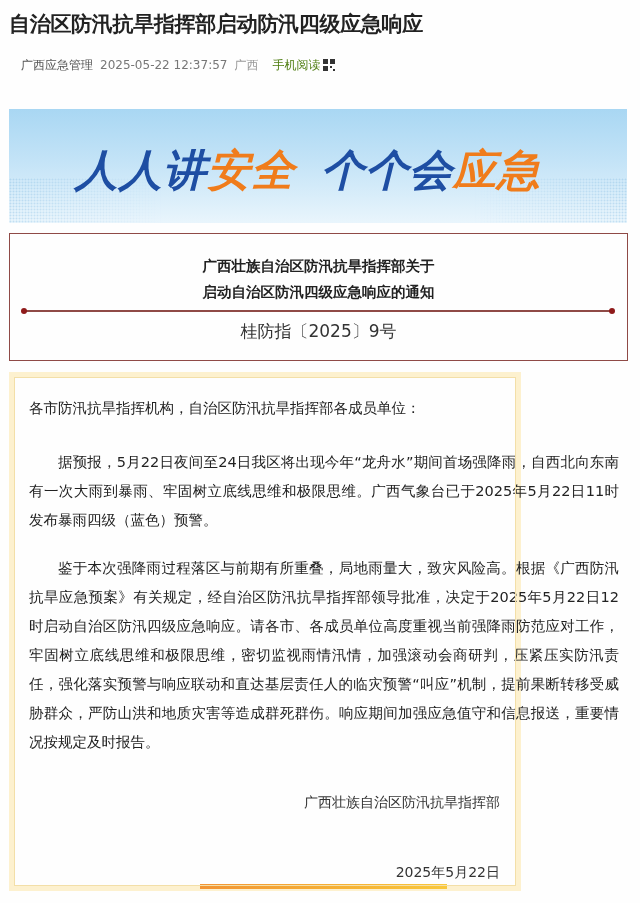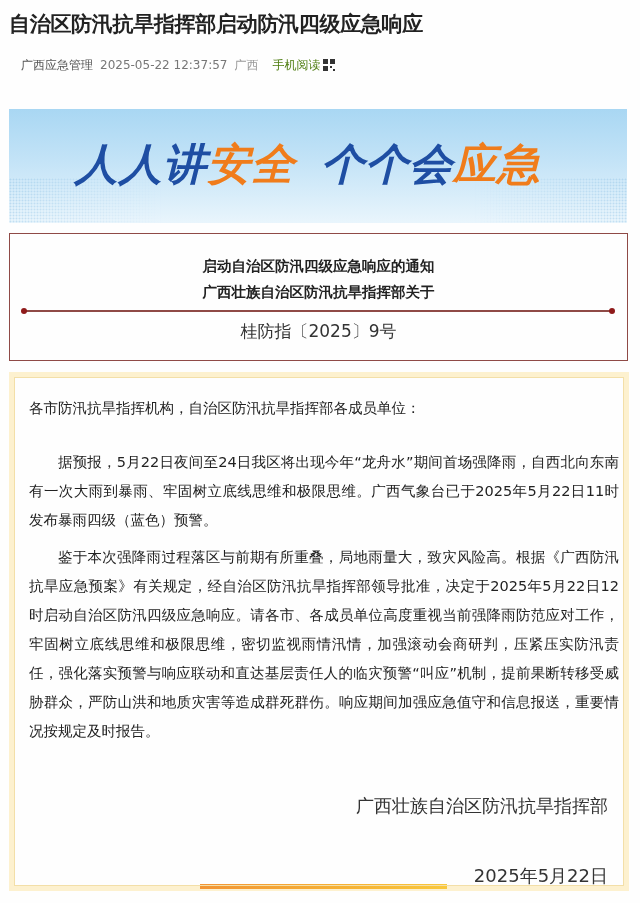--- a/index.html
+++ b/index.html
@@ -37,21 +37,21 @@
       overflow: hidden;
     }
     .banner::before {
       content: ""; position: absolute; left: 0; bottom: 0; width: 100%; height: 45px;
       background-image: radial-gradient(circle, rgba(120,180,225,0.35) 0.8px, transparent 1.1px);
       background-size: 3px 3px;
       -webkit-mask-image: linear-gradient(90deg, #000 0%, transparent 25%, transparent 75%, #000 100%);
       mask-image: linear-gradient(90deg, #000 0%, transparent 25%, transparent 75%, #000 100%);
     }
     .slogan {
-      position: absolute; left: 0; top: 30px; width: 100%; text-align: center;
+      position: absolute; left: 0; top: 36px; width: 100%; text-align: center;
       font-size: 43px; line-height: 50px; font-weight: bold; font-style: italic;
       white-space: nowrap; letter-spacing: 1px; padding-right: 20px;
     }
     .slogan .blue { color: #1e4ea3; }
     .slogan .orange { color: #f07c1b; }
     .slogan .gap { display: inline-block; width: 26px; }
 
     .notice-box {
       position: absolute; left: 9px; top: 233px; width: 619px; height: 128px;
       border: 1.5px solid #8f4a46; background: #fefefe;
@@ -67,33 +67,33 @@
       content: ""; position: absolute; top: -2px; width: 6px; height: 6px; border-radius: 50%; background: #8f1a1a;
     }
     .notice-line::before { left: -3px; }
     .notice-line::after { right: -3px; }
     .doc-no {
       position: absolute; left: 0; top: 86px; width: 100%; text-align: center;
       font-size: 17px; line-height: 22px; color: #333;
     }
 
     .body-box {
-      position: absolute; left: 9px; top: 372px; width: 620px; height: 519px;
+      position: absolute; left: 9px; top: 372px; width: 512px; height: 519px;
       border: 5px solid #fdf1cf; background: #fefefe;
     }
     .body-box::after {
       content: ""; position: absolute; left: 0; top: 0; right: 0; bottom: 0;
       border: 1px solid #f3dfa8; pointer-events: none;
     }
     .body-text { position: absolute; left: 15px; top: 18px; width: 590px; font-size: 14.5px; color: #222; }
     .salutation { line-height: 26px; }
     .para { line-height: 29px; text-indent: 29px; text-align: justify; }
     .para1 { margin-top: 27px; }
-    .para2 { margin-top: 8px; }
-    .sign { position: absolute; right: 16px; text-align: center; font-size: 18px; color: #333; }
+    .para2 { margin-top: 19px; }
+    .sign { position: absolute; right: 16px; text-align: center; font-size: 14px; color: #333; }
     .sign.org { top: 417px; }
     .sign.date { top: 449px; margin-top: 38px; }
     .accent-bar {
       position: absolute; left: 186px; bottom: -3px; width: 247px; height: 5px;
       background: linear-gradient(90deg, #f29434 0%, #f6b234 60%, #f9c83c 100%);
     }
   </style>
 </head>
 <body>
 
@@ -108,22 +108,22 @@
 </div>
 
 <div class="banner">
   <div class="slogan">
     <span class="blue">人人讲</span><span class="orange">安全</span><span class="gap"></span><span class="blue">个个会</span><span class="orange">应急</span>
   </div>
 </div>
 
 <div class="notice-box">
   <div class="notice-title">
+    <div>广西壮族自治区防汛抗旱指挥部关于</div>
     <div>启动自治区防汛四级应急响应的通知</div>
-    <div>广西壮族自治区防汛抗旱指挥部关于</div>
   </div>
   <div class="notice-line"></div>
   <div class="doc-no">桂防指〔2025〕9号</div>
 </div>
 
 <div class="body-box">
   <div class="body-text">
     <p class="salutation">各市防汛抗旱指挥机构，自治区防汛抗旱指挥部各成员单位：</p>
     <p class="para para1">据预报，5月22日夜间至24日我区将出现今年“龙舟水”期间首场强降雨，自西北向东南有一次大雨到暴雨、牢固树立底线思维和极限思维。广西气象台已于2025年5月22日11时发布暴雨四级（蓝色）预警。</p>
     <p class="para para2">鉴于本次强降雨过程落区与前期有所重叠，局地雨量大，致灾风险高。根据《广西防汛抗旱应急预案》有关规定，经自治区防汛抗旱指挥部领导批准，决定于2025年5月22日12时启动自治区防汛四级应急响应。请各市、各成员单位高度重视当前强降雨防范应对工作，牢固树立底线思维和极限思维，密切监视雨情汛情，加强滚动会商研判，压紧压实防汛责任，强化落实预警与响应联动和直达基层责任人的临灾预警“叫应”机制，提前果断转移受威胁群众，严防山洪和地质灾害等造成群死群伤。响应期间加强应急值守和信息报送，重要情况按规定及时报告。</p>

